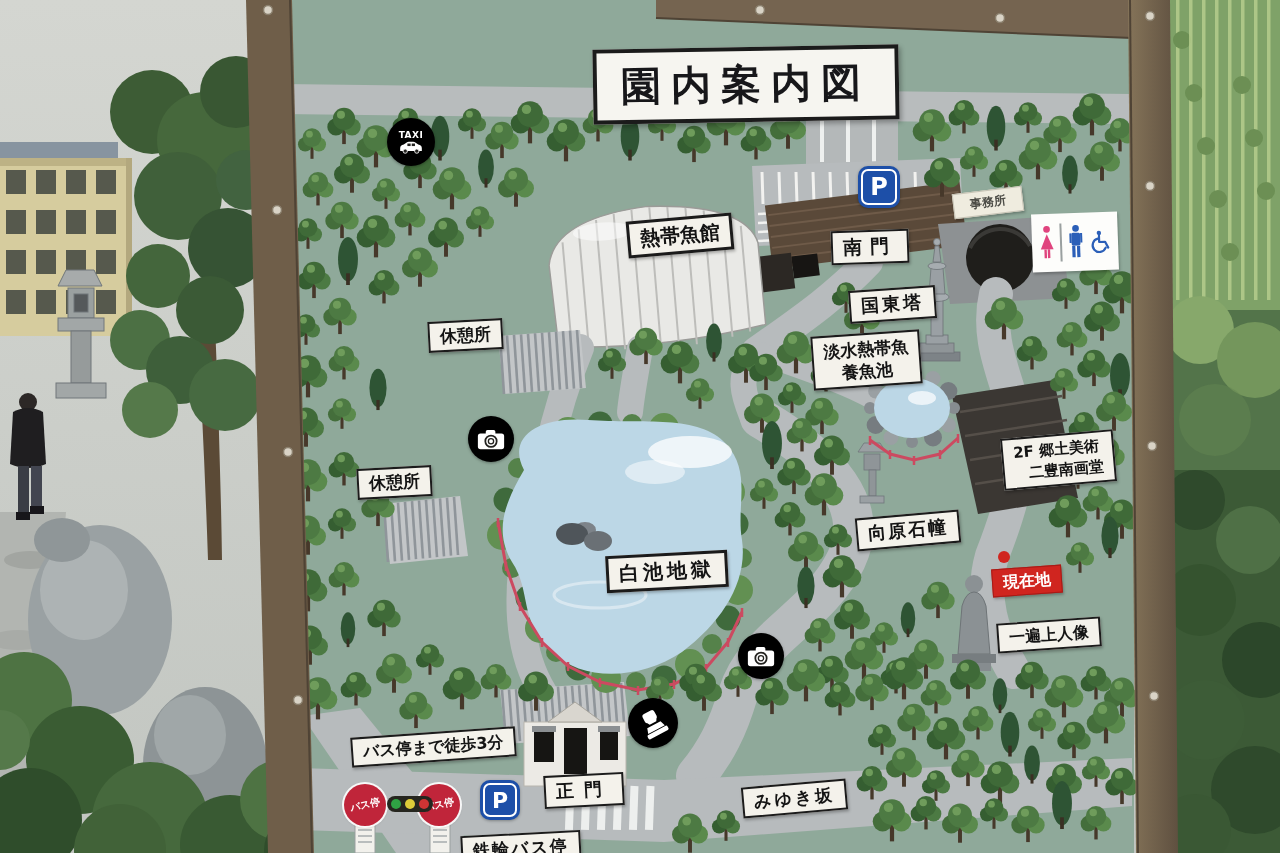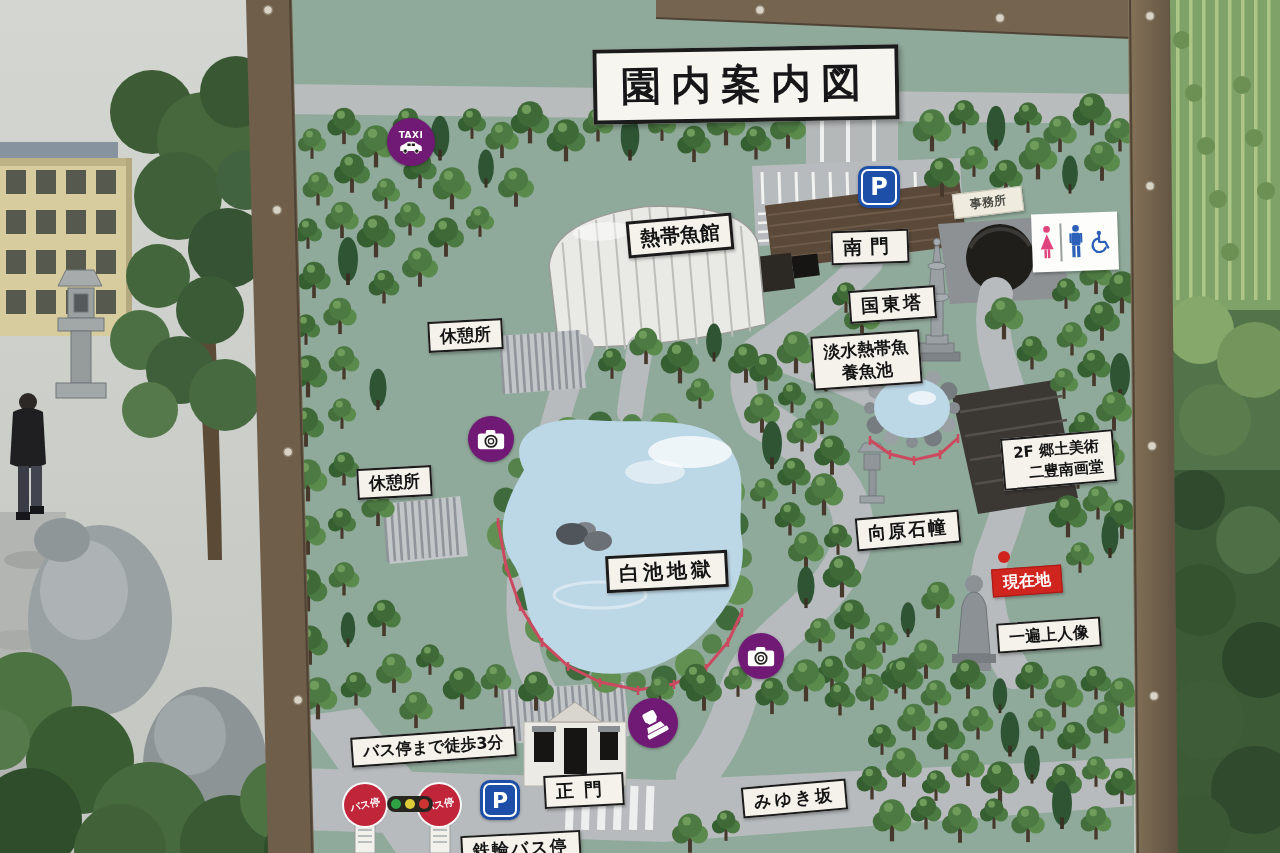--- a/index.html
+++ b/index.html
@@ -11,21 +11,21 @@
     line-height:1.25;box-shadow:1px 2px 3px rgba(0,0,0,.28);z-index:30;}
   .title-box{position:absolute;left:593px;top:47px;background:#f6f5f0;border:4px solid #1b1b1b;
     padding:6px 24px;font-size:40px;font-weight:700;letter-spacing:10px;color:#17171a;
     transform:rotate(-1deg);z-index:30;box-shadow:2px 3px 5px rgba(0,0,0,.3);}
   .red-label{background:#d0251f;color:#fff;border:1px solid #a81b17;font-size:16px;}
   .office{font-size:12px;font-weight:700;color:#4c4c46;background:#efecdf;
     border:1px solid #c7c4b6;padding:4px 16px;}
   .two-line{white-space:normal;text-align:center;line-height:1.3;}
   .badge{position:absolute;border-radius:50%;display:flex;flex-direction:column;
     align-items:center;justify-content:center;z-index:30;}
-  .badge.dark{background:#701a75;color:#fff;box-shadow:0 1px 3px rgba(0,0,0,.35);text-align:center;}
+  .badge.dark{background:#000000;color:#fff;box-shadow:0 1px 3px rgba(0,0,0,.35);text-align:center;}
   .pbadge{position:absolute;background:#1d4fa8;border-radius:10px;display:flex;align-items:center;
     justify-content:center;z-index:30;color:#fff;font-weight:700;box-shadow:0 1px 3px rgba(0,0,0,.3);}
   .pbadge::before{content:"";position:absolute;inset:3px;border:2.5px solid #fff;border-radius:7px;}
   .bus-circle{position:absolute;width:42px;height:42px;border-radius:50%;background:#c0253a;
     box-shadow:0 0 0 2px rgba(255,255,255,.9),0 1px 3px rgba(0,0,0,.35);display:flex;align-items:center;
     justify-content:center;z-index:30;}
   .bus-circle span{color:#fff;font-size:10px;font-weight:700;transform:rotate(-14deg);}
   .traffic-light{position:absolute;width:46px;height:16px;background:#26261f;border-radius:8px;
     display:flex;align-items:center;justify-content:space-evenly;z-index:30;}
   .traffic-light i{width:10px;height:10px;border-radius:50%;display:block;}

